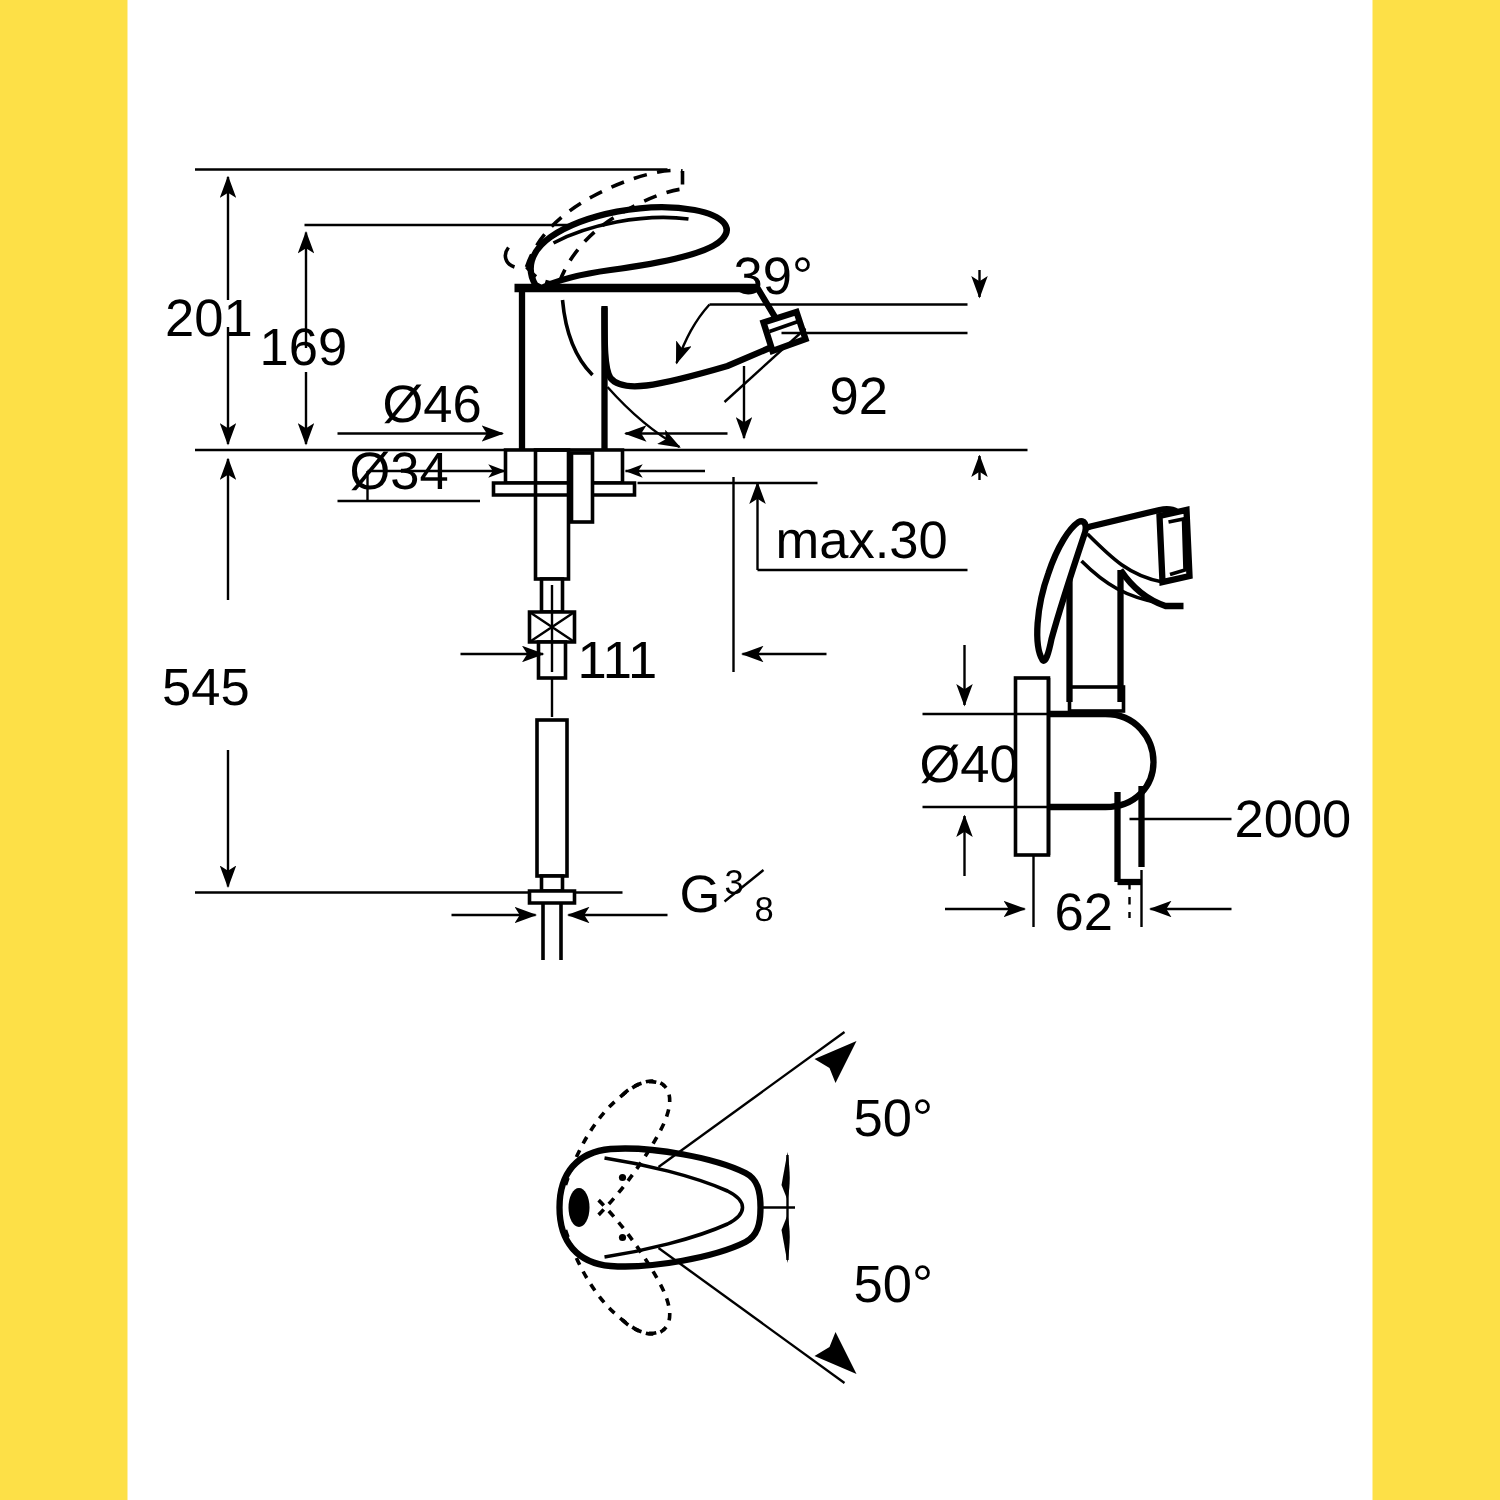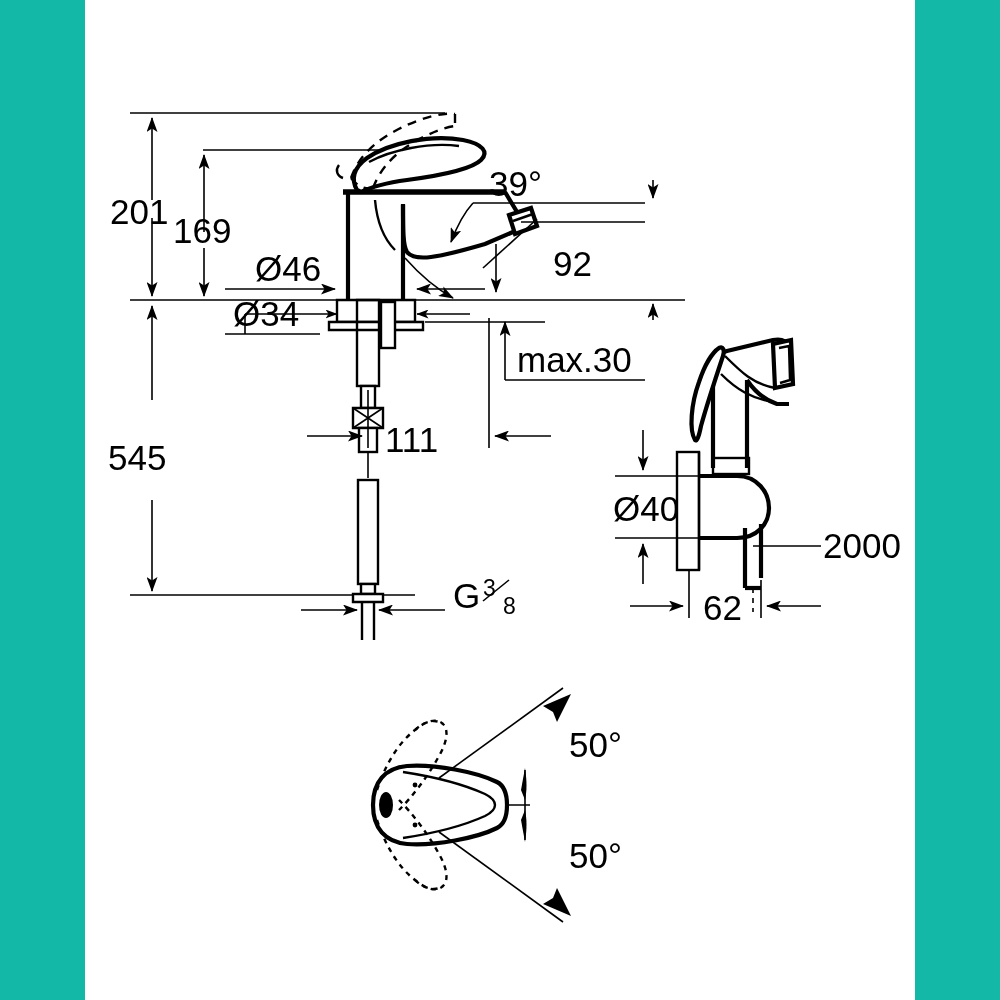--- a/index.html
+++ b/index.html
@@ -1,19 +1,19 @@
 <!DOCTYPE html>
 <html><head>
 <meta charset="utf-8">
 <style>
   html,body{margin:0;padding:0;background:#000;}
   #page{
     position:relative;
     width:1000px;height:1000px;
-    background:#14b8a6;
+    background:#fde047;
     overflow:hidden;
     font-family:"Liberation Sans", sans-serif;
   }
   #sheet{
     position:absolute;
     left:85px; top:0; width:830px; height:1000px;
     background:#ffffff;
     overflow:hidden;
   }
   #svgroot{position:absolute;left:0;top:0;width:830px;height:1000px;}

